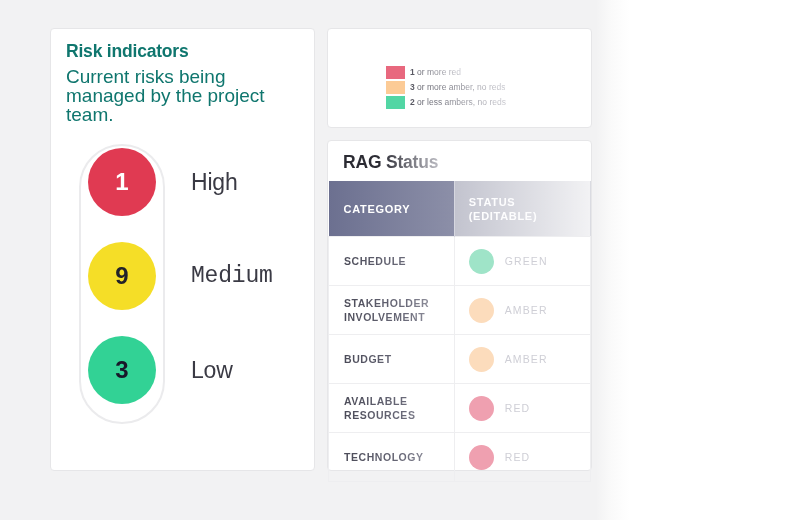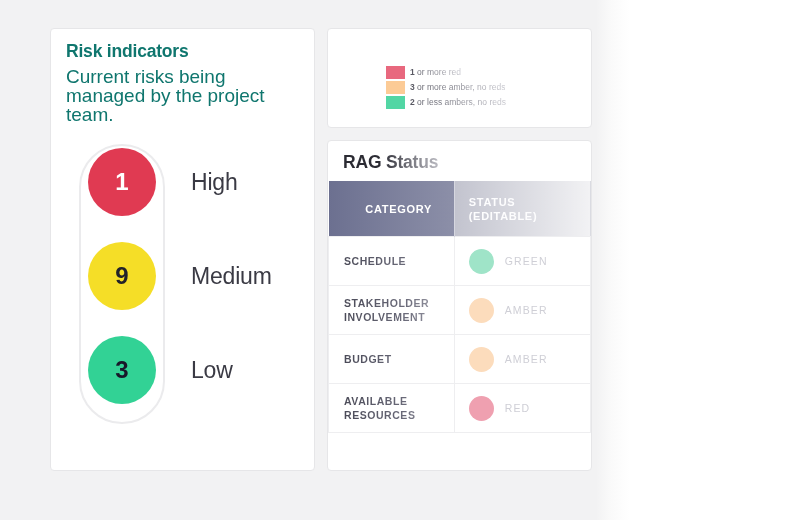--- a/index.html
+++ b/index.html
@@ -99,21 +99,21 @@
   .lamp-2 { top: 307px; background: #32d295; color: #18182a; }
 
   .lamp-label {
     position: absolute;
     left: 140px;
     font-size: 23px;
     color: #3a3a44;
     letter-spacing: -0.2px;
   }
   .lab-0 { top: 140px; }
-  .lab-1 { top: 234px; }
+  .lab-1 { top: 234px; font-family: Liberation Mono, monospace; }
   .lab-2 { top: 328px; }
 
   
   #card-health {
     left: 327px;
     top: 28px;
     width: 265px;
     height: 100px;
   }
   #card-rag {
@@ -187,21 +187,20 @@
   .rag-table col.c-sta { width: 52%; }
 
   thead th {
     height: 55px;
     border: none !important;
   }
   th.th-cat {
     background: linear-gradient(to right, #6c7090 0%, #8c8fa8 100%);
     padding-left: 15px !important;
     border-right: 1px solid #d6d7e0 !important;
-    text-align: center;
   }
   th.th-sta {
     background: linear-gradient(to right, #c2c3ce 0%, #f2f2f4 100%);
     padding-left: 14px !important;
     margin-top: 25px;
   }
   .th-label {
     font-size: 11px;
     font-weight: bold;
     letter-spacing: 0.7px;
@@ -347,17 +346,28 @@
           <td class="td-cat">
             <div class="cat-label">AVAILABLE RESOURCES</div>
           </td>
           <td class="td-sta">
             <div class="status-wrap">
               <span class="status-dot" style="background:#efa0b0"></span>
               <span class="status-text">RED</span>
             </div>
           </td>
         </tr>
+        <tr>
+          <td class="td-cat">
+            <div class="cat-label">TECHNOLOGY</div>
+          </td>
+          <td class="td-sta">
+            <div class="status-wrap">
+              <span class="status-dot" style="background:#efa0b0"></span>
+              <span class="status-text">RED</span>
+            </div>
+          </td>
+        </tr>
       </tbody>
     </table>
   </div>
 
 </div>
 
 </body></html>

